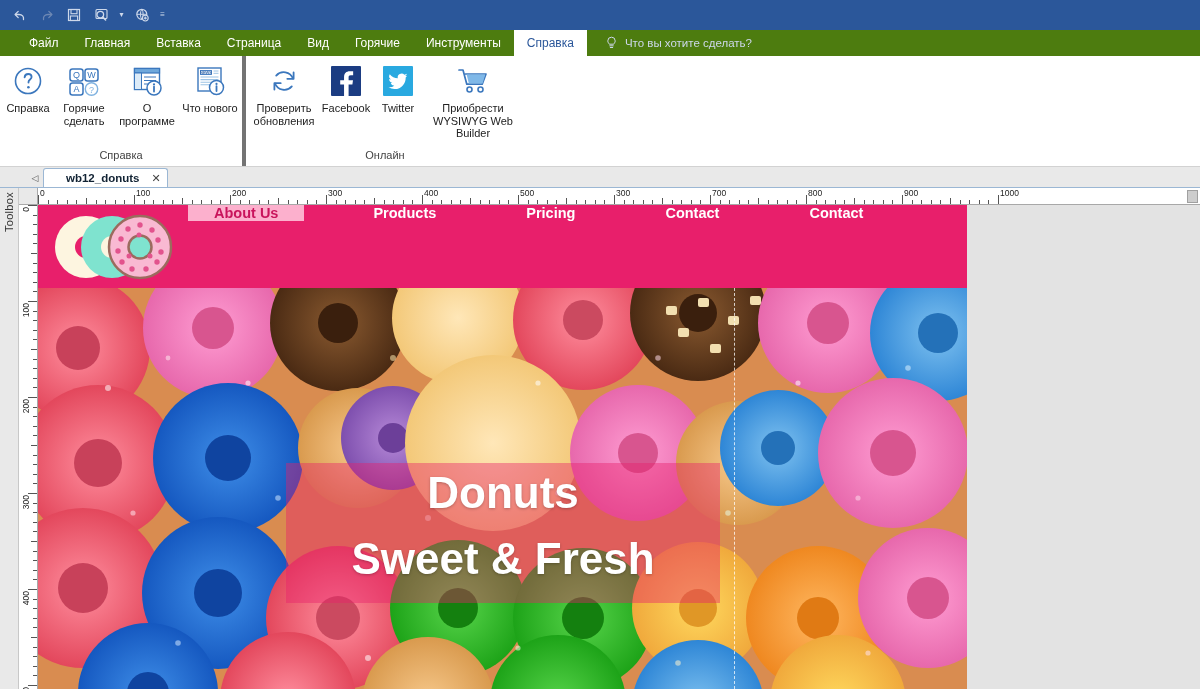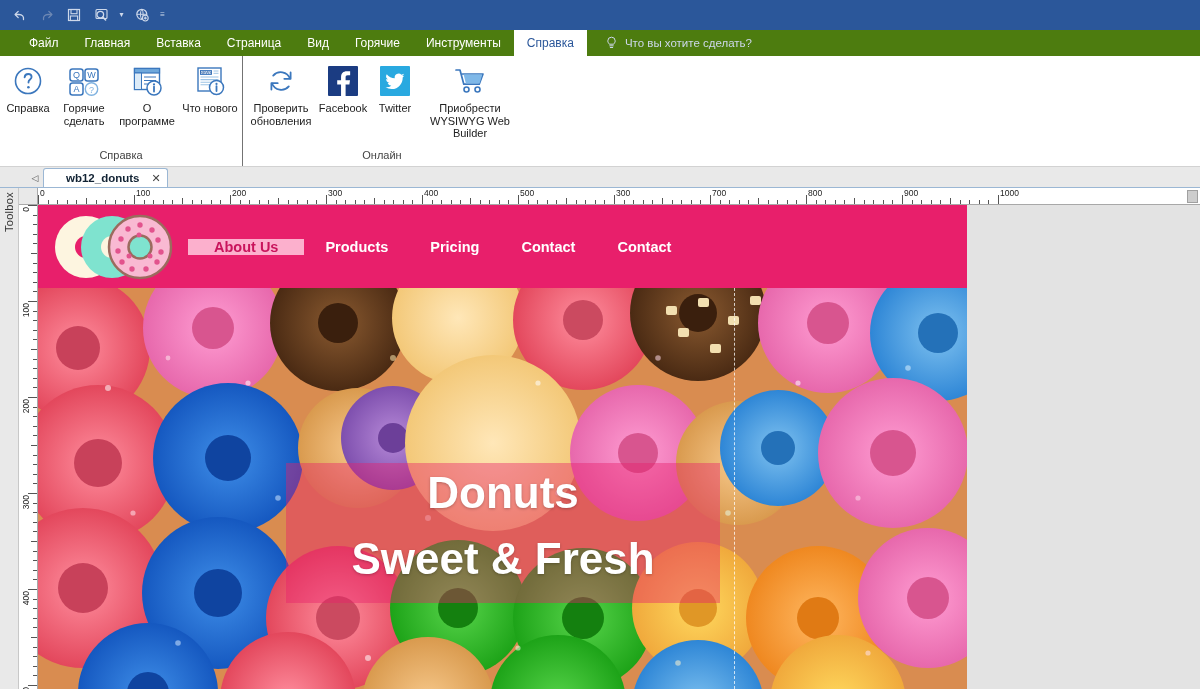--- a/index.html
+++ b/index.html
@@ -75,21 +75,21 @@
     display: flex;
     align-items: stretch;
     position: relative;
   }
   .rgroup {
     display: flex;
     flex-direction: column;
     position: relative;
     padding-top: 4px;
   }
-  .rgroup + .rgroup { border-left: 1px solid #737373; }
+  .rgroup + .rgroup { border-left: 4px solid #737373; }
   .rgroup-items {
     flex: 1;
     display: flex;
     align-items: flex-start;
     justify-content: center;
     padding: 0 2px;
   }
   .rgroup-title {
     text-align: center;
     font-size: 11px;
@@ -234,21 +234,21 @@
     align-items: stretch;
   }
   .logo {
     width: 150px;
     position: relative;
     display: flex;
     align-items: center;
     padding-left: 12px;
   }
   .logo svg { display: block; }
-  .site-nav { display: flex; align-items: center; }
+  .site-nav { display: flex; align-items: flex-start; gap: 48px; }
   .nav-item {
     display: flex; align-items: center;
     padding: 0 21px;
     color: #ffffff;
     font-weight: bold;
     font-size: 14.5px;
     white-space: nowrap;
   }
   .nav-item.active {
     background: #fcb0cd;

